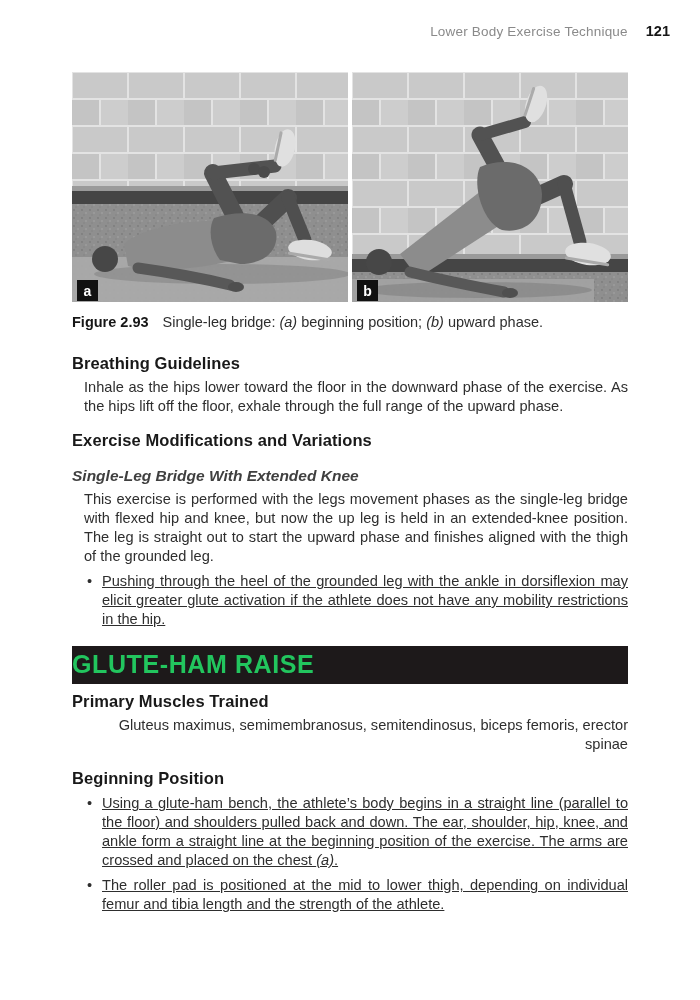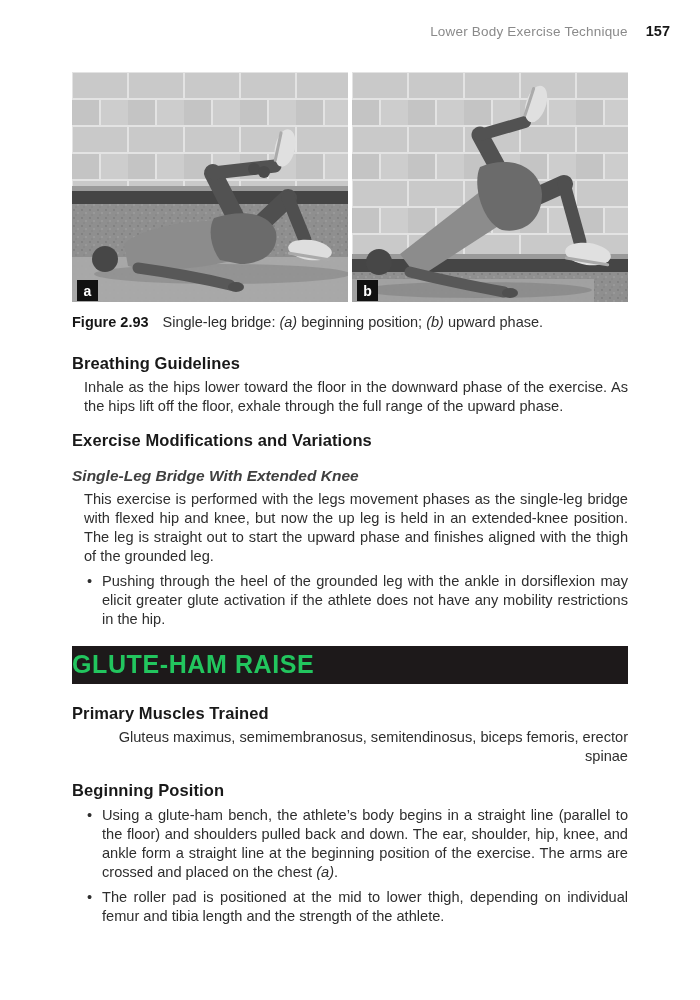--- a/index.html
+++ b/index.html
@@ -27,41 +27,41 @@
 
   h2.sec{font-size:16.5px;font-weight:bold;color:#191919;margin:24px 0 0 0;letter-spacing:.1px;}
   h2.sec.tight{margin-top:15px;}
   h3.sub{font-size:15.5px;font-weight:bold;font-style:italic;color:#3f3f3f;margin:17px 0 0 0;}
   p.body{font-size:14.6px;line-height:19px;text-align:justify;margin:5px 0 0 12px;color:#2e2e2e;}
   p.single{text-align:right;}
 
   ul.bullets{margin:6px 0 0 0;padding:0 0 0 30px;list-style:none;}
   ul.bullets li{
     position:relative;font-size:14.6px;line-height:19px;text-align:justify;
-    color:#2e2e2e;margin:0 0 6px 0;
+    color:#2e2e2e;margin:0 0 6px 0;text-decoration:underline;
   }
   ul.bullets li::before{
     content:"\2022";position:absolute;left:-15px;top:0;color:#2e2e2e;font-size:14.6px;
   }
   ul.bullets li i{font-style:italic;}
 
   .banner{
     margin-top:17px;background:#1d191a;color:#22c55e;text-align:left;
     font-size:25px;font-weight:bold;letter-spacing:.6px;
     padding:4px 0 5px 0;
   }
   .muscles-line{font-size:14.6px;margin:5px 0 0 0;color:#2e2e2e;}
 </style>
 </head>
 <body>
 
 <div class="page">
 
   <div class="header">
-    <span class="running-title">Lower Body Exercise Technique</span><span class="page-number">157</span>
+    <span class="running-title">Lower Body Exercise Technique</span><span class="page-number">121</span>
   </div>
 
   <div class="content">
 
     <div class="photos">
 
       <div class="photo">
         <svg viewBox="0 0 276 230" xmlns="http://www.w3.org/2000/svg">
           <defs>
             <pattern id="brickA" width="56" height="54" patternUnits="userSpaceOnUse">
@@ -185,21 +185,21 @@
     <h2 class="sec tight">Exercise Modifications and Variations</h2>
     <h3 class="sub">Single-Leg Bridge With Extended Knee</h3>
     <p class="body">This exercise is performed with the legs movement phases as the single-leg bridge with flexed hip and knee, but now the up leg is held in an extended-knee position. The leg is straight out to start the upward phase and finishes aligned with the thigh of the grounded leg.</p>
 
     <ul class="bullets">
       <li>Pushing through the heel of the grounded leg with the ankle in dorsiflexion may elicit greater glute activation if the athlete does not have any mobility restrictions in the hip.</li>
     </ul>
 
     <div class="banner">GLUTE-HAM RAISE</div>
 
-    <h2 class="sec" style="margin-top:20px;">Primary Muscles Trained</h2>
+    <h2 class="sec" style="margin-top:8px;">Primary Muscles Trained</h2>
     <p class="body single muscles-line">Gluteus maximus, semimembranosus, semitendinosus, biceps femoris, erector spinae</p>
 
     <h2 class="sec tight">Beginning Position</h2>
     <ul class="bullets">
       <li><span>Using a glute-ham bench, the athlete’s body begins in a straight line (parallel to the floor) and shoulders pulled back and down. The ear, shoulder, hip, knee, and ankle form a straight line at the beginning position of the exercise. The arms are crossed and placed on the chest </span><i>(a)</i><span>.</span></li>
       <li>The roller pad is positioned at the mid to lower thigh, depending on individual femur and tibia length and the strength of the athlete.</li>
     </ul>
 
   </div>
 </div>

